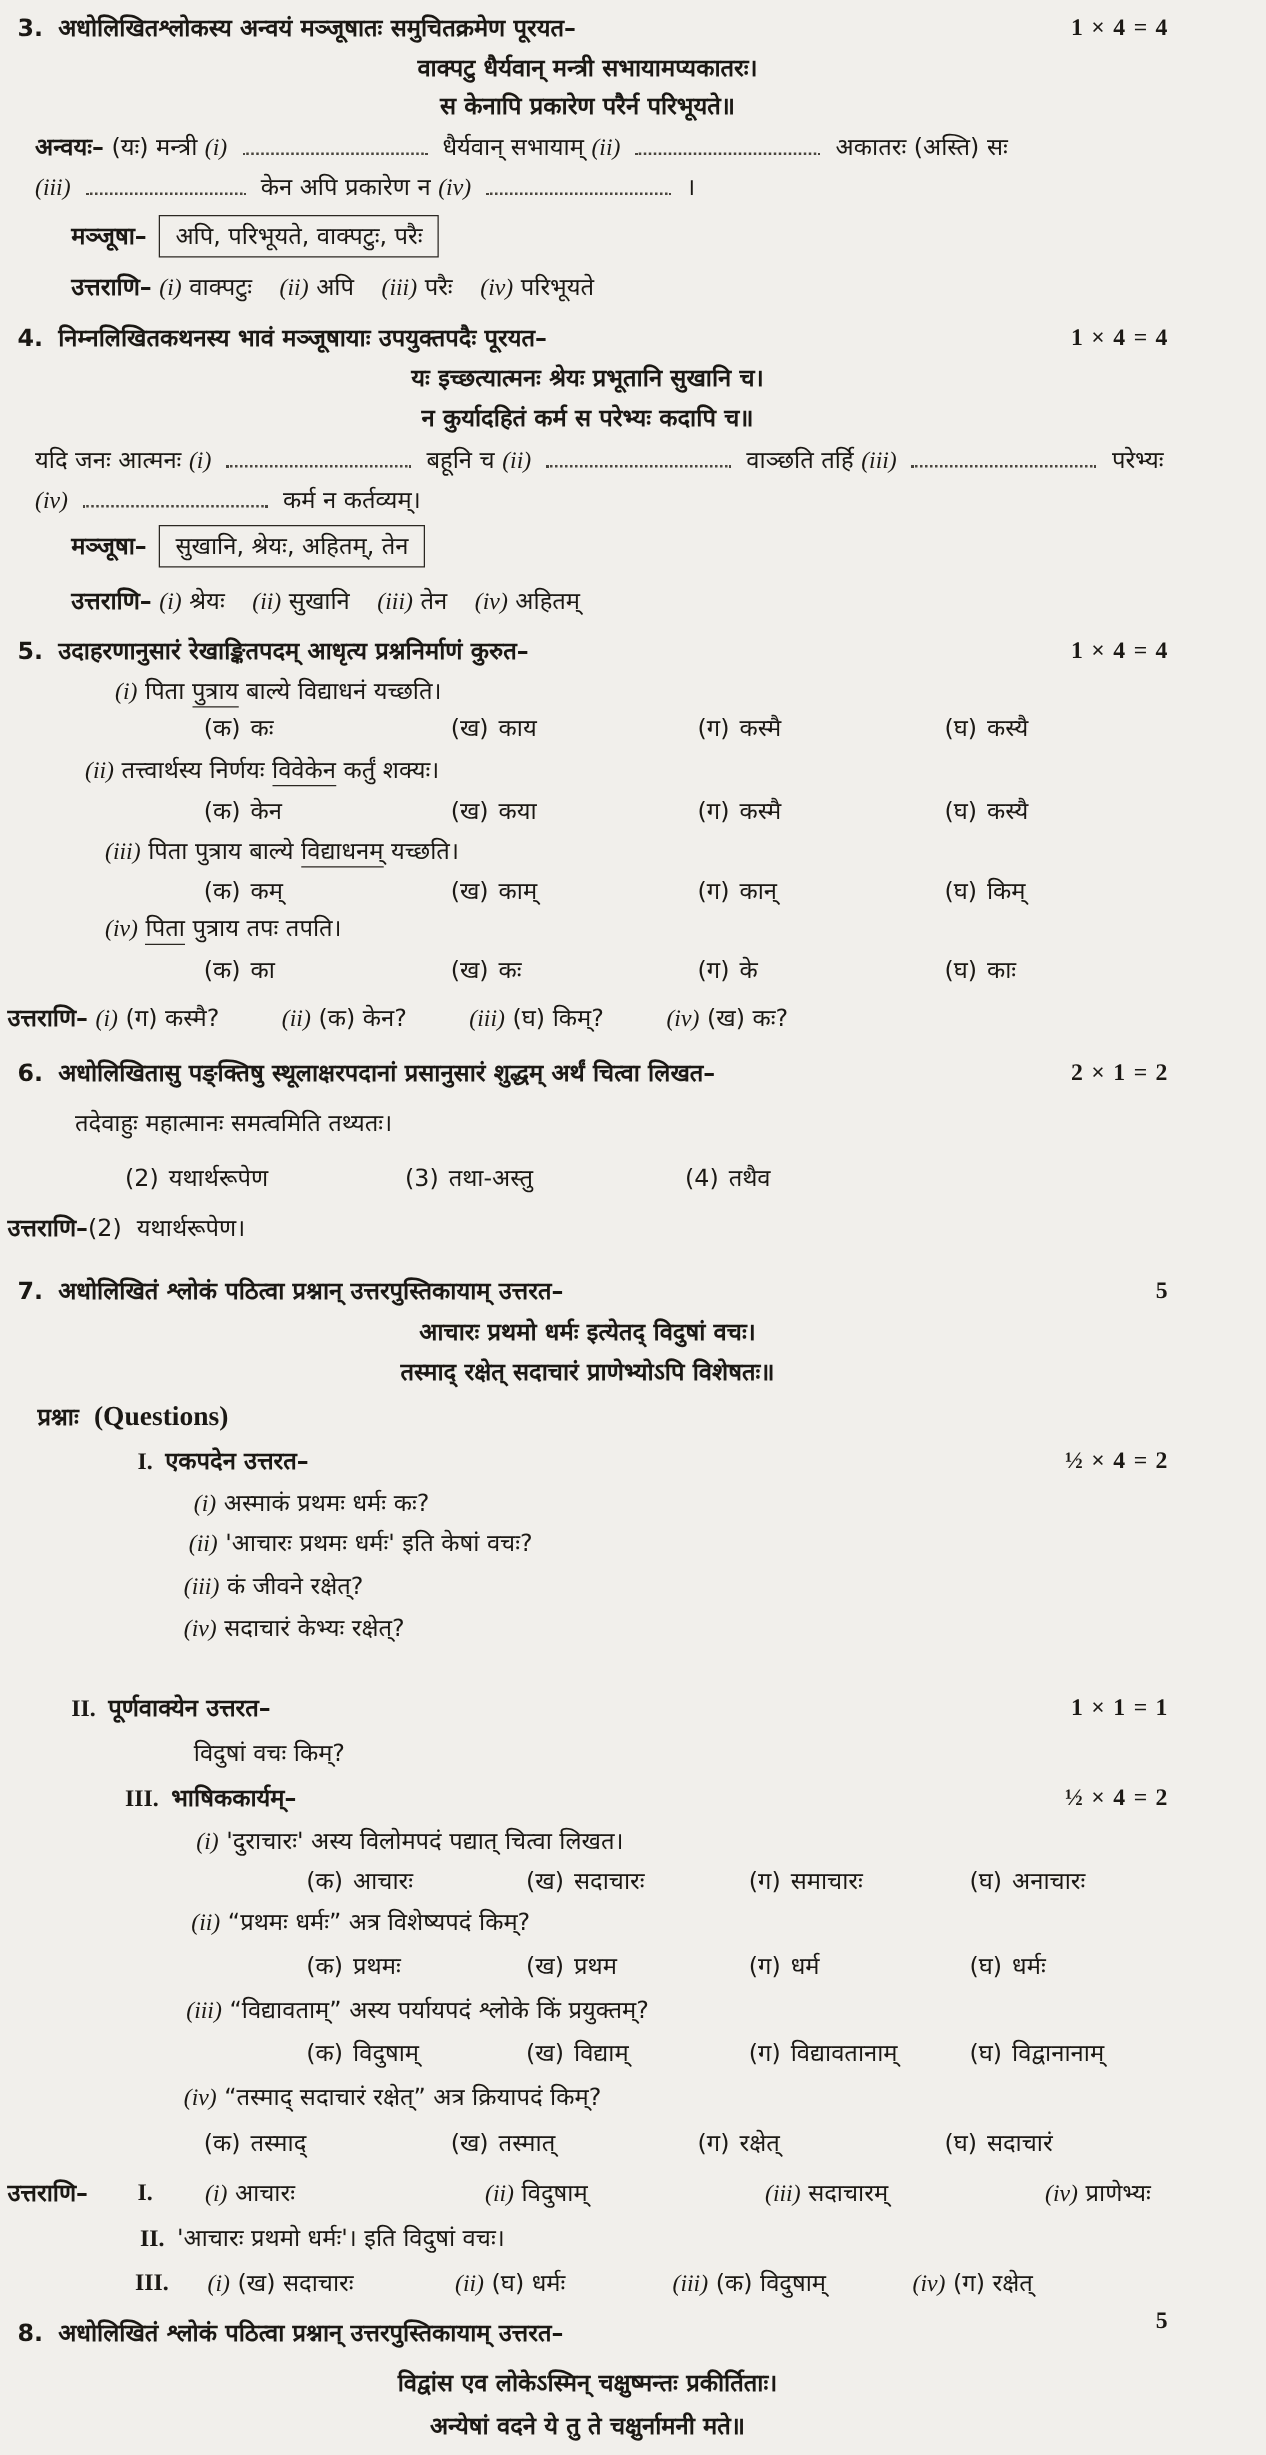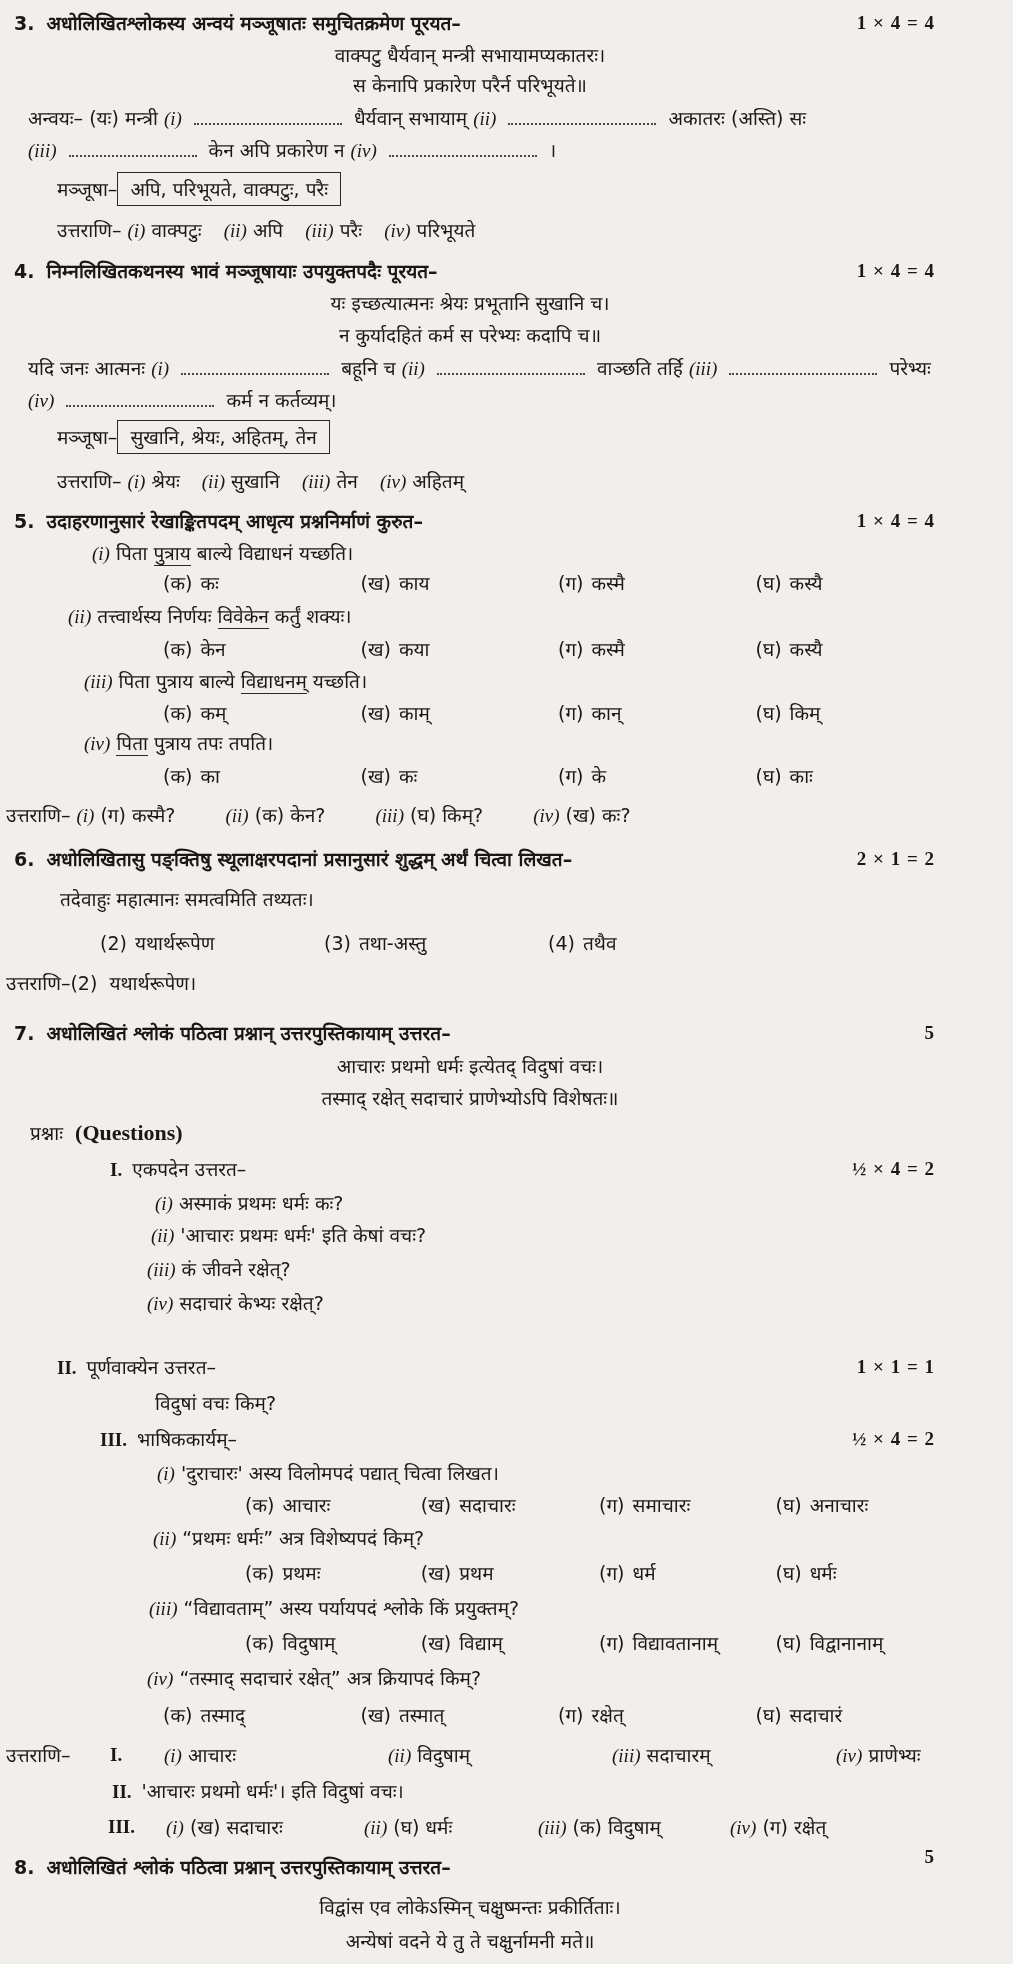--- a/index.html
+++ b/index.html
@@ -6,29 +6,29 @@
   body{
     width:1013px;height:1964px;
     background:#f1efeb;
     color:#1b1814;
     font-family:"DejaVu Sans",sans-serif;
     font-size:19px;
   }
   .page{position:relative;width:953px;height:1964px;overflow:hidden;}
   .r{position:absolute;left:0;width:100%;line-height:30px;white-space:nowrap;}
   .c{text-align:center;width:940px;}
-  .b{font-weight:normal;}
+  .b{font-weight:bold;}
   .qn{display:inline-block;margin-left:14px;font-weight:bold;}
   .qt{font-weight:bold;margin-left:6px;}
   .marks{position:absolute;right:18px;top:0;font-weight:bold;font-family:"Liberation Serif",serif;letter-spacing:1px;}
   .it{font-style:italic;font-family:"Liberation Serif",serif;}
   .rlb{font-weight:bold;font-family:"Liberation Serif",serif;margin-right:10px;}
   .bl{display:inline-block;width:148px;border-bottom:2px dotted #4a453e;height:13px;margin:0 6px;}
   .bl.sm{width:128px;}
-  .mbox{display:inline-block;border:1.6px solid #2b2722;padding:3px 12px;line-height:26px;}
+  .mbox{display:inline-block;border:1.6px solid #2b2722;padding:3px 12px;margin-left:10px;line-height:26px;}
   .u{border-bottom:1.6px solid #2b2722;padding-bottom:1px;}
   .opts{display:flex;padding-left:163px;box-sizing:border-box;}
   .opts.q6{padding-left:100px;}
   .opt{width:224px;}
   .opt.w1{width:286px;}
   .ol{margin-right:8px;}
   .pair{margin-right:16px;}
   .pair5{margin-right:44px;}
   .latin{font-family:"Liberation Serif",serif;font-weight:bold;}
   .ansI-cell{display:inline-block;}

